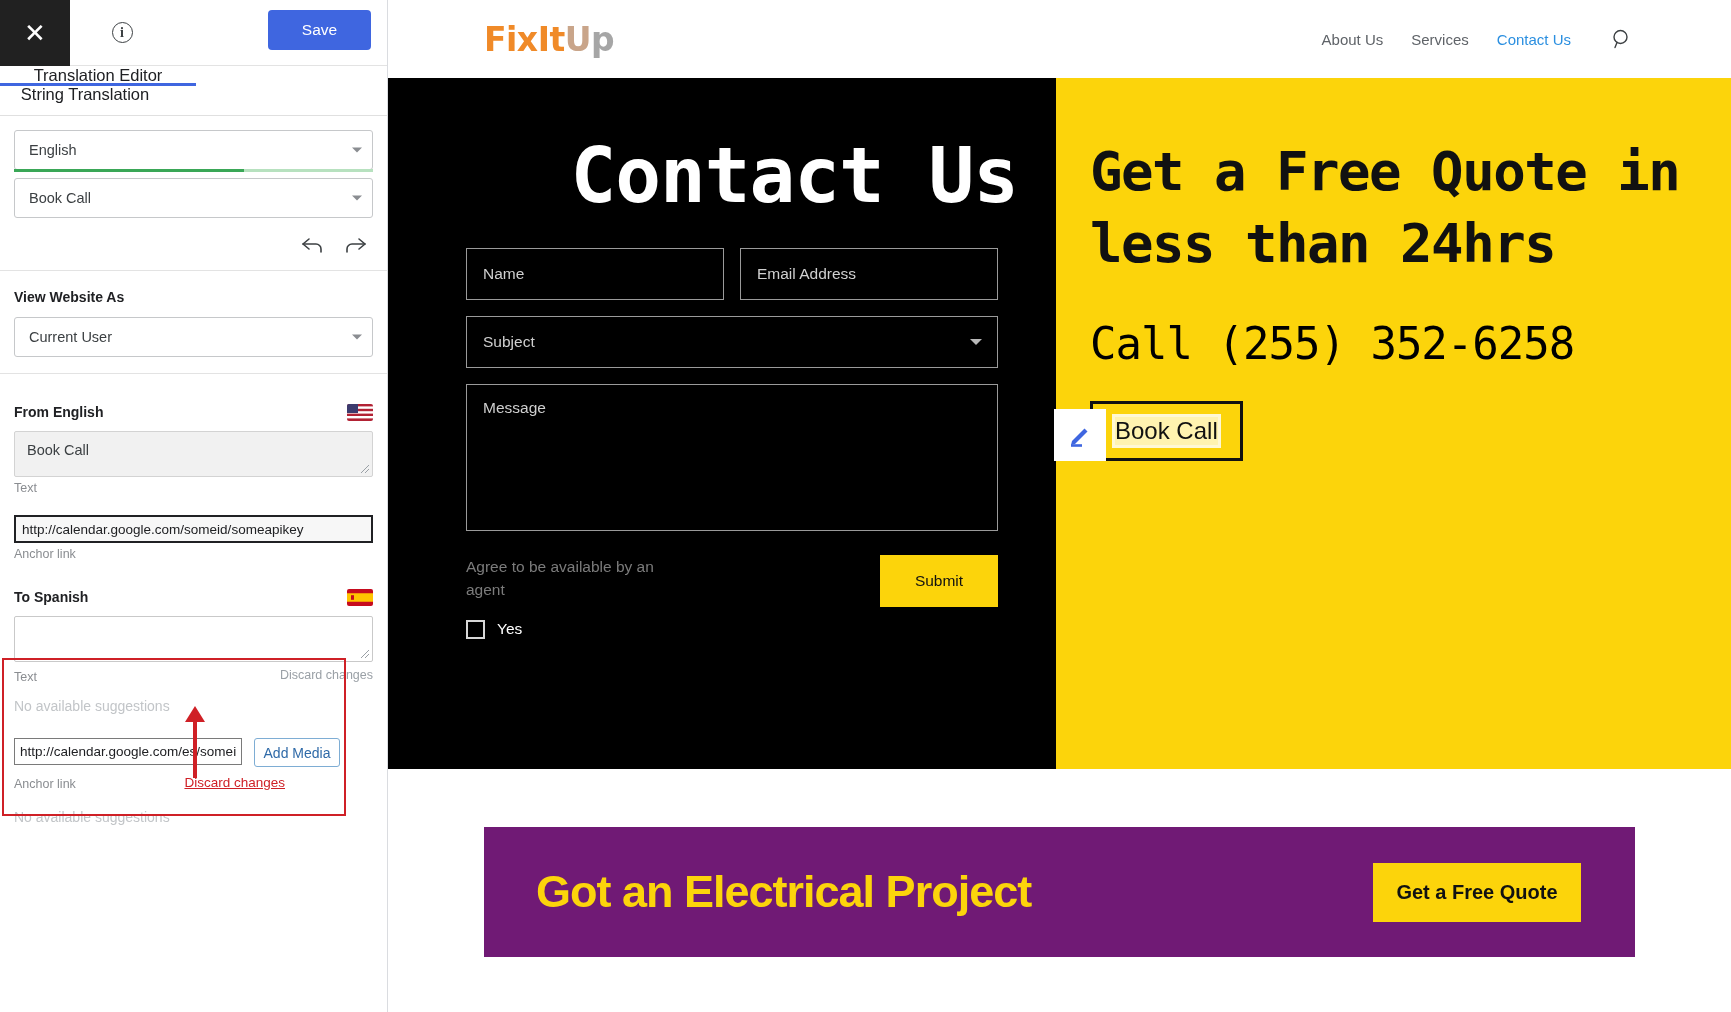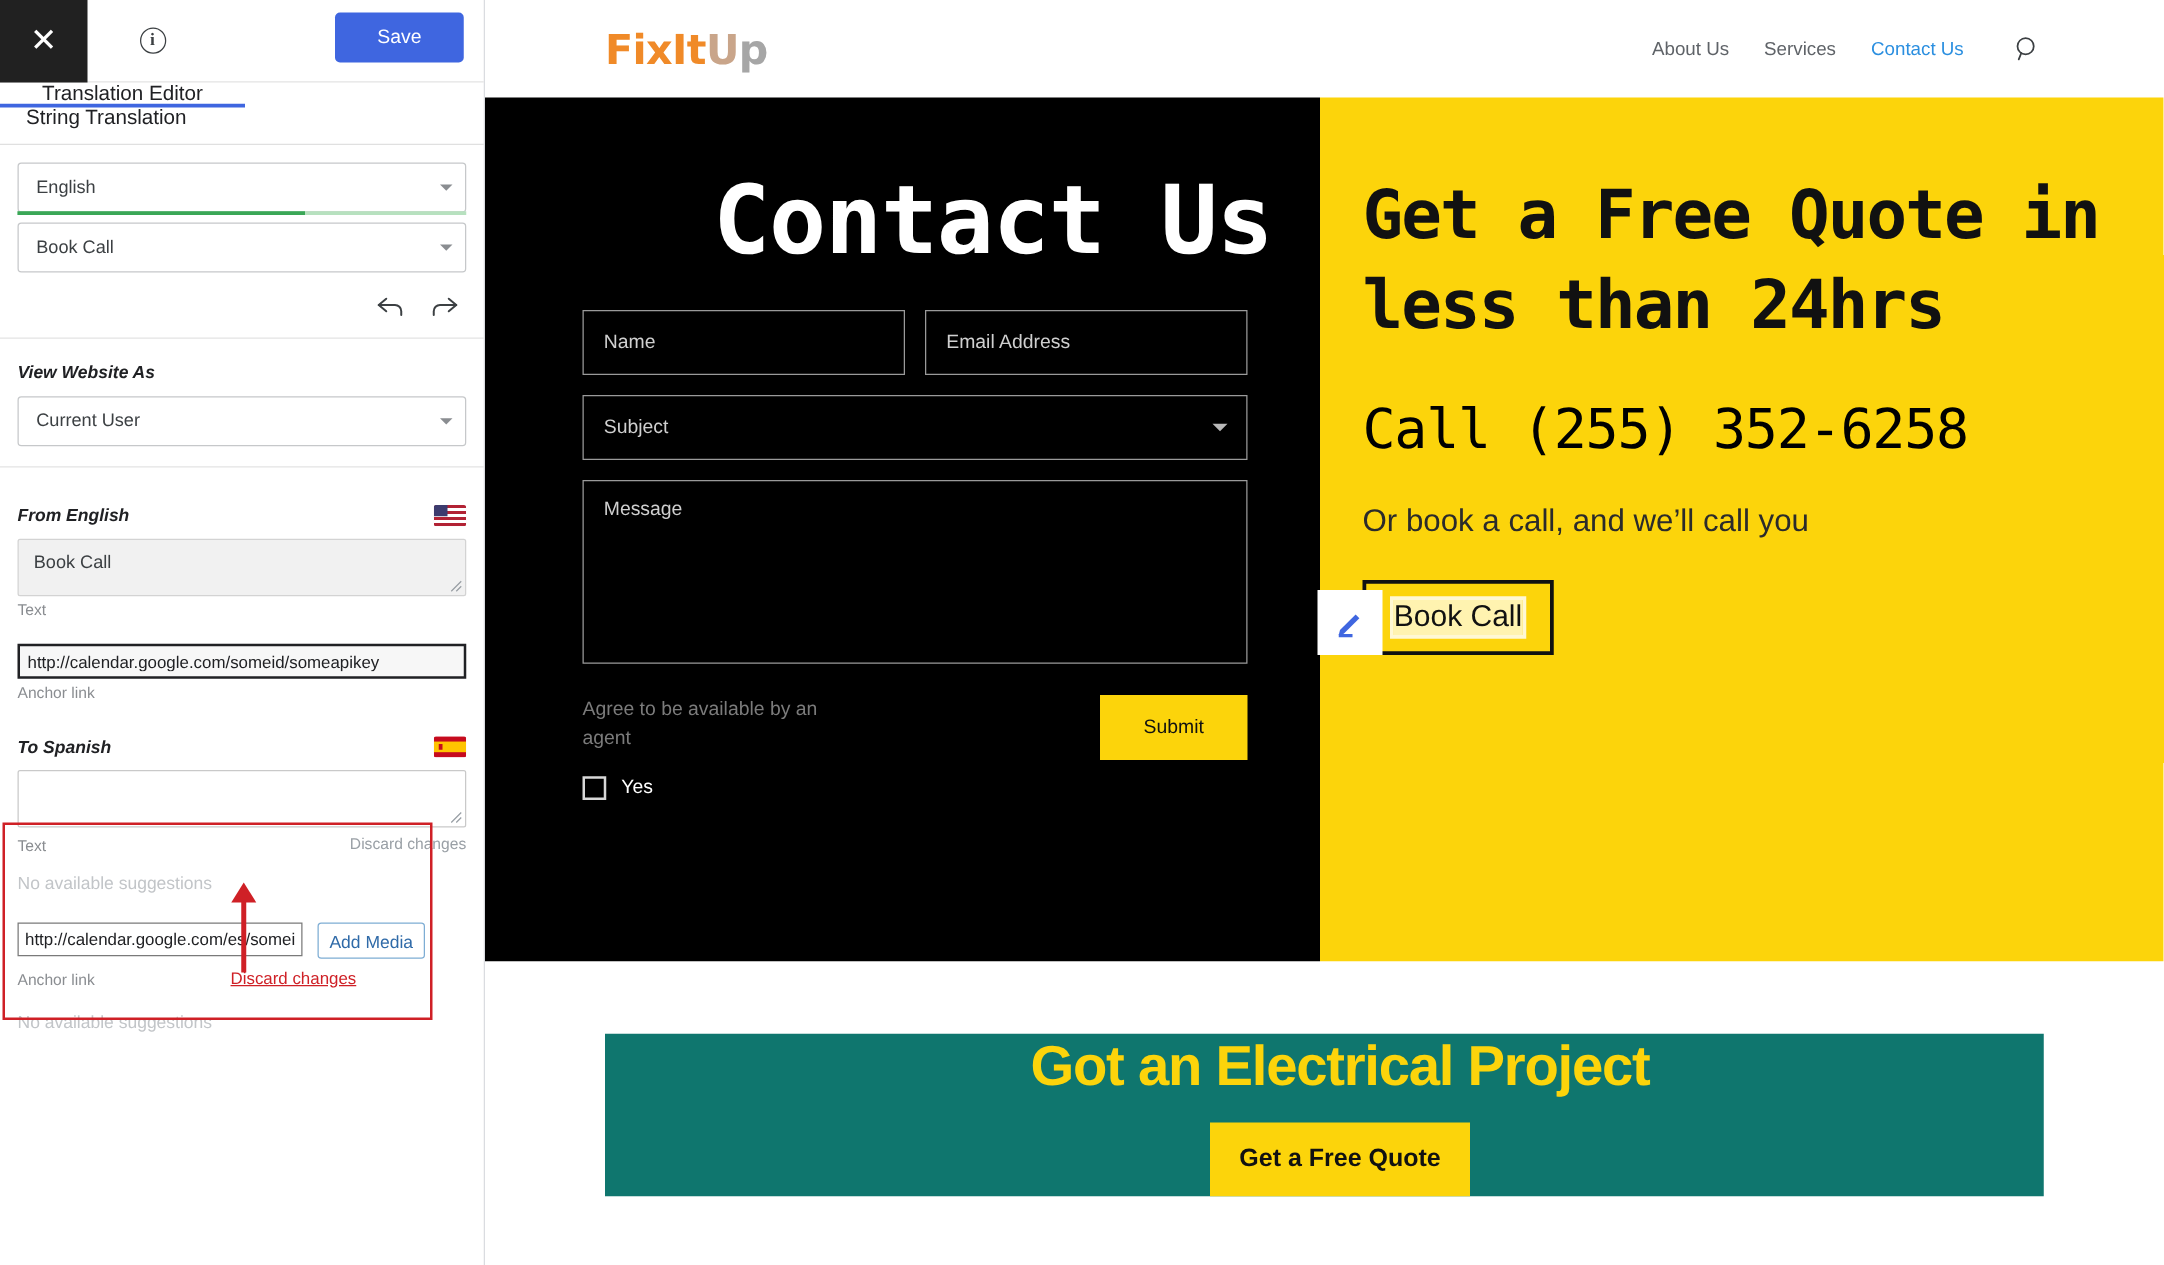--- a/index.html
+++ b/index.html
@@ -77,21 +77,21 @@
     border-right: 5px solid transparent; border-top: 5px solid #8a8d91;
   }
   .progressline { height: 3px; background: #b7e1bf; position: relative; margin-top: -1px; }
   .progressline > i { display: block; height: 3px; background: #3aa757; width: 64%; }
 
   .arrow-row { display: flex; justify-content: flex-end; gap: 18px; padding: 14px 18px 12px 0; }
   .arrow-btn { width: 26px; height: 26px; cursor: pointer; color: #3c4043; display:flex; align-items:center; justify-content:center;}
 
   .divider { height: 1px; background: #e3e3e3; }
 
-  .field-label { font-size: 14px; color: #202124; font-weight: 700; font-style: italic; }
+  .field-label { font-size: 14px; color: #202124; font-weight: 700; }
   .lang-row { display:flex; align-items:flex-start; justify-content: space-between; margin-top: 16px; }
   .flag { width: 26px; height: 17px; border-radius: 2px; overflow: hidden; display:block; }
 
   .ta-readonly {
     width: 100%; height: 46px; border: 1px solid #d3d3d3; background: #f1f1f1;
     border-radius: 2px; padding: 10px 12px; font-size: 14.5px; color: #3c4043;
     resize: none; font-family: "Liberation Sans", sans-serif;
     position: relative;
   }
   .ta-empty {
@@ -207,24 +207,23 @@
     outline: 3px solid #FFF8D4; display: inline-block;
   }
   .pencil-box {
     position: absolute; left: -36px; top: 8px; width: 52px; height: 52px;
     background: #fff; display: flex; align-items: center; justify-content: center;
     cursor: pointer;
   }
 
   .cta-strip { padding: 58px 0 0 0; background: #fff; }
   .cta {
-    margin: 0 96px 0 96px; background: #0f766e; height: 130px;
+    margin: 0 96px 0 96px; background: #701a75; height: 130px;
     display: flex; align-items: center; justify-content: space-between;
-    padding: 0 27px 0 52px;
-    flex-direction: column;
+    padding: 0 54px 0 52px;
   }
   .cta-text {
     font-size: 45px; color: #FCD40B; font-weight: 700;
     font-family: "Liberation Sans", sans-serif; letter-spacing: -1px;
   }
   .cta-btn {
     background: #FCD40B; color: #111; border: none; width: 208px; height: 59px;
     font-size: 20px; font-weight: 700; cursor: pointer;
     font-family: "Liberation Sans", sans-serif;
   }
@@ -401,21 +400,20 @@
               </div>
             </div>
             <button class="submit">Submit</button>
           </div>
         </div>
       </div>
 
       <div class="hero-right">
         <div class="yhead">Get a Free Quote in less than 24hrs</div>
         <div class="ycall">Call (255) 352-6258</div>
-        <div class="ysub">Or book a call, and we’ll call you</div>
 
         <div class="book-wrap">
           <div class="pencil-box">
             <svg width="26" height="26" viewBox="0 0 26 26">
               <path d="M5 19 L17.5 6.5 L20.5 9.5 L8 22 L4 23 Z" fill="#3f66e0"></path>
               <rect x="4" y="22.2" width="11" height="2.6" fill="#3f66e0"></rect>
             </svg>
           </div>
           <div class="book-btn">
             <span class="book-label">Book Call</span>

